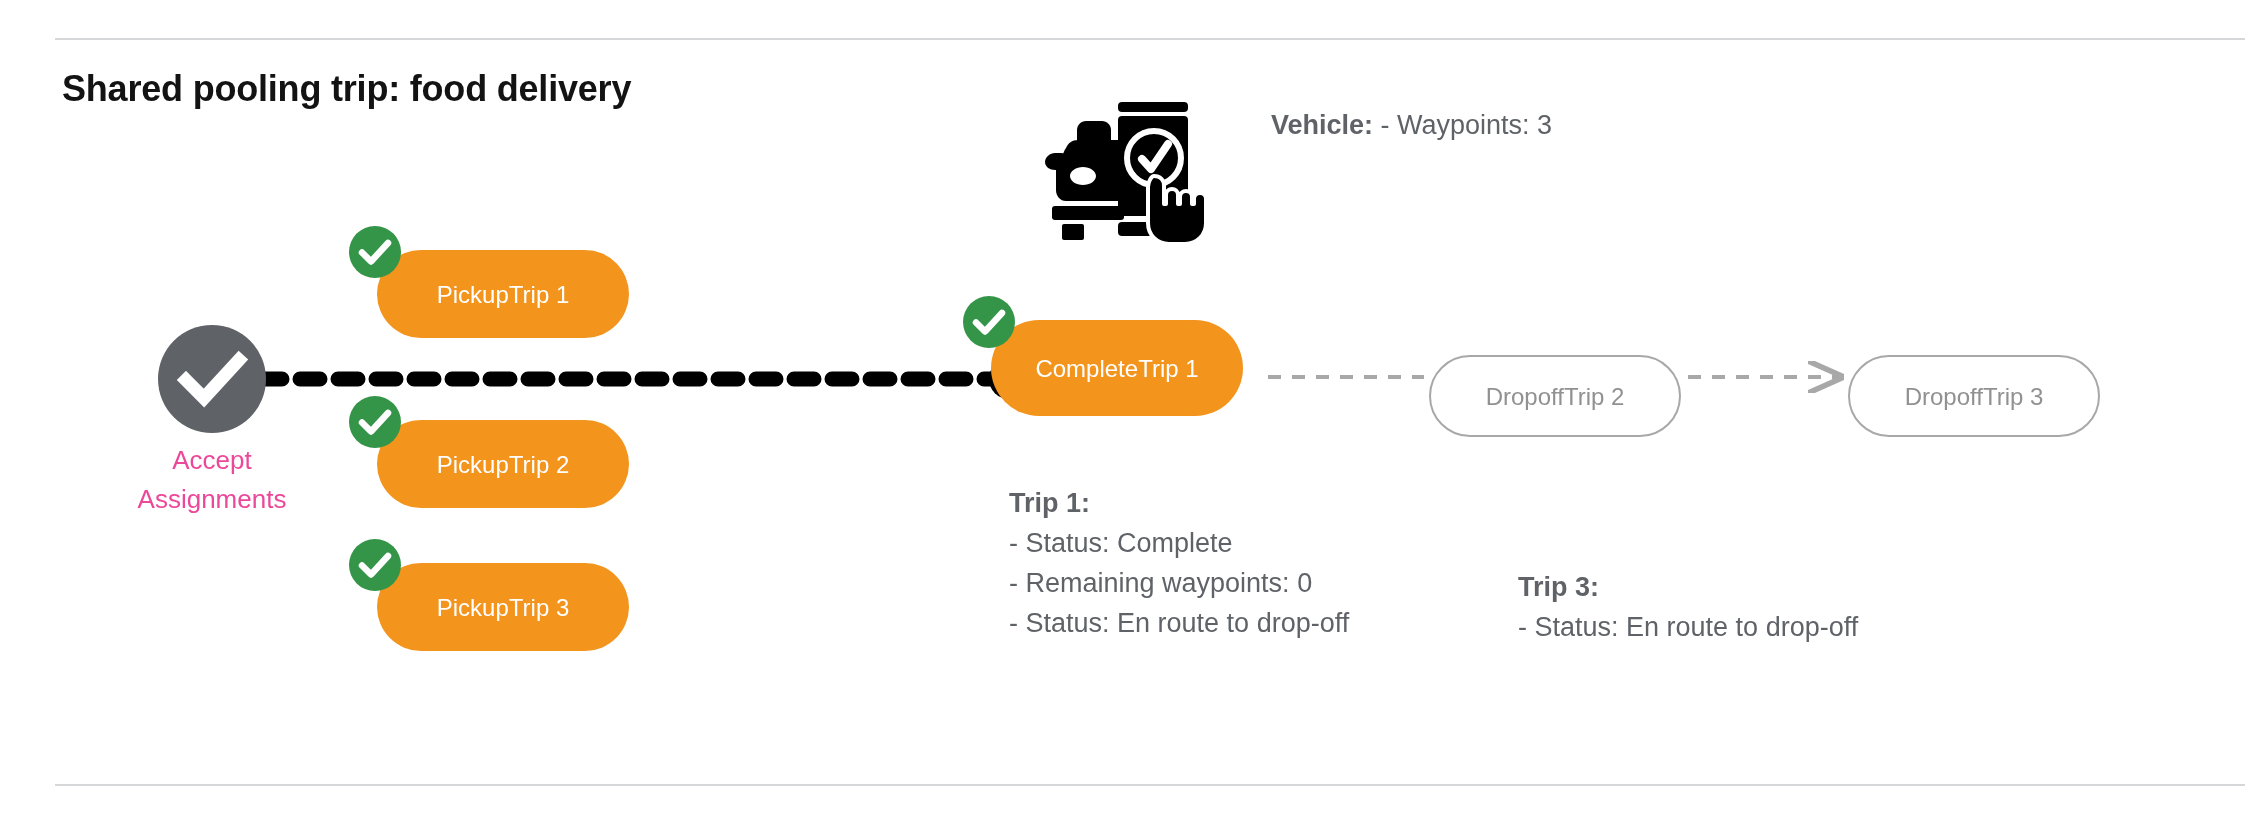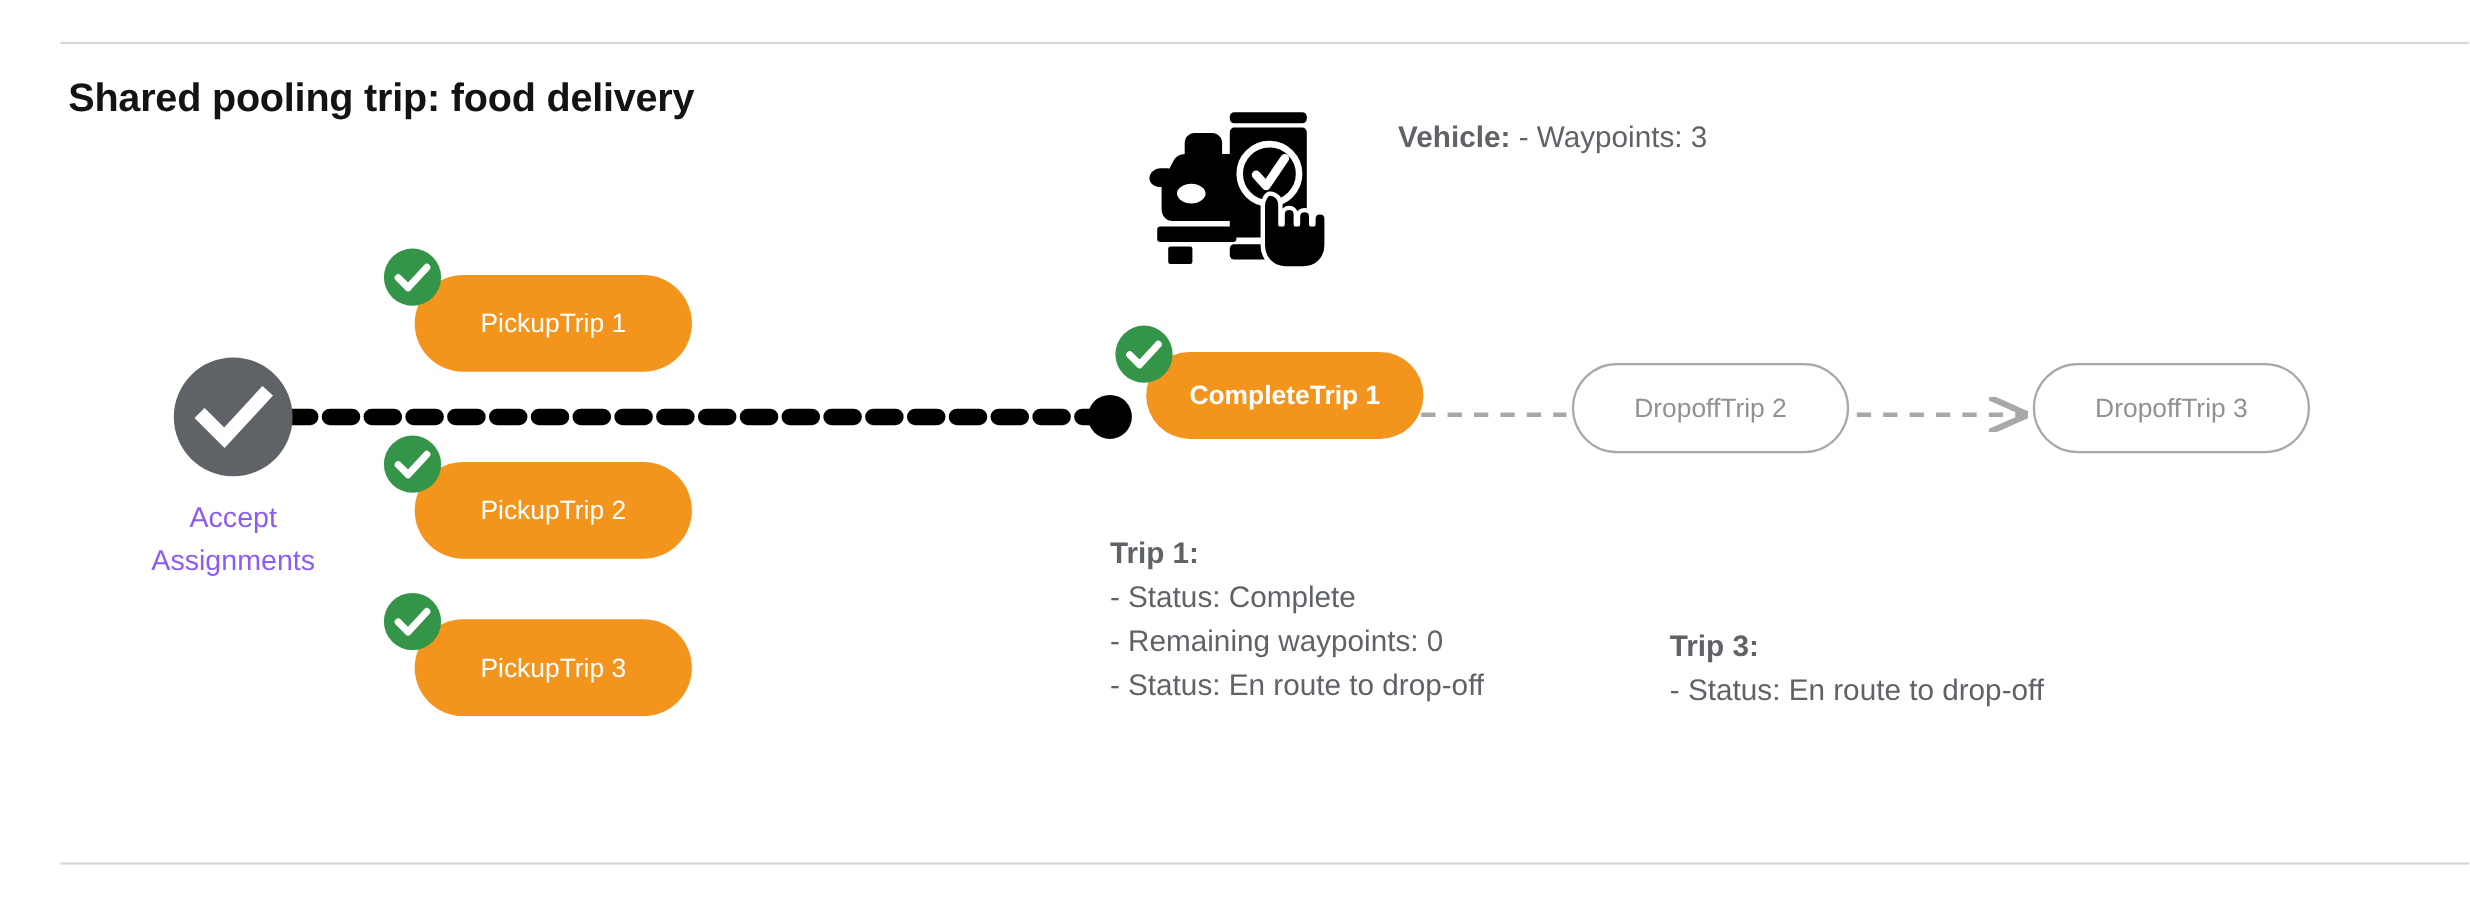--- a/index.html
+++ b/index.html
@@ -65,26 +65,26 @@
     left: 0; top: 0;
     width: 108px;
     height: 108px;
     border-radius: 50%;
     background: #5f6368;
   }
   .accept-circle svg { position: absolute; left: 0; top: 0; }
   .accept-label {
     position: absolute;
     left: -60px;
-    top: 126px;
+    top: 116px;
     width: 228px;
     text-align: center;
     font-size: 26px;
     line-height: 39px;
-    color: #8b5cf6;
+    color: #ec4899;
   }
 
   
   .pill {
     position: absolute;
     border-radius: 999px;
     display: flex;
     flex-direction: row;
     align-items: center;
     justify-content: center;
@@ -94,41 +94,42 @@
     box-sizing: border-box;
   }
   .pill.filled {
     background: #f3941d;
     color: #ffffff;
   }
   .pill.outlined {
     background: #ffffff;
     color: #919191;
     border: 2px solid #a8a8a8;
+    margin-top: 25px;
   }
 
   .pill-line { display: block; white-space: nowrap; }
 
   
   .badge {
     position: absolute;
     left: -28px;
     top: -24px;
     width: 52px;
     height: 52px;
     border-radius: 50%;
     background: #349548;
   }
   .badge svg { position: absolute; left: 0; top: 0; }
 
   
   #pill-pickup-1   { left: 377px; top: 250px;  width: 252px; height: 88px; }
   #pill-pickup-2   { left: 377px; top: 420px;  width: 252px; height: 88px; }
   #pill-pickup-3   { left: 377px; top: 563px;  width: 252px; height: 88px; }
-  #pill-complete-1 { left: 1042px; top: 320px; width: 252px; height: 79px; font-weight: bold; }
+  #pill-complete-1 { left: 991px; top: 320px; width: 252px; height: 96px; }
   #pill-dropoff-2  { left: 1429px; top: 330px; width: 252px; height: 82px; }
   #pill-dropoff-3  { left: 1848px; top: 330px; width: 252px; height: 82px; }
 
   
   .vehicle-icon {
     position: absolute;
     left: 1032px;
     top: 88px;
     width: 180px;
     height: 160px;

